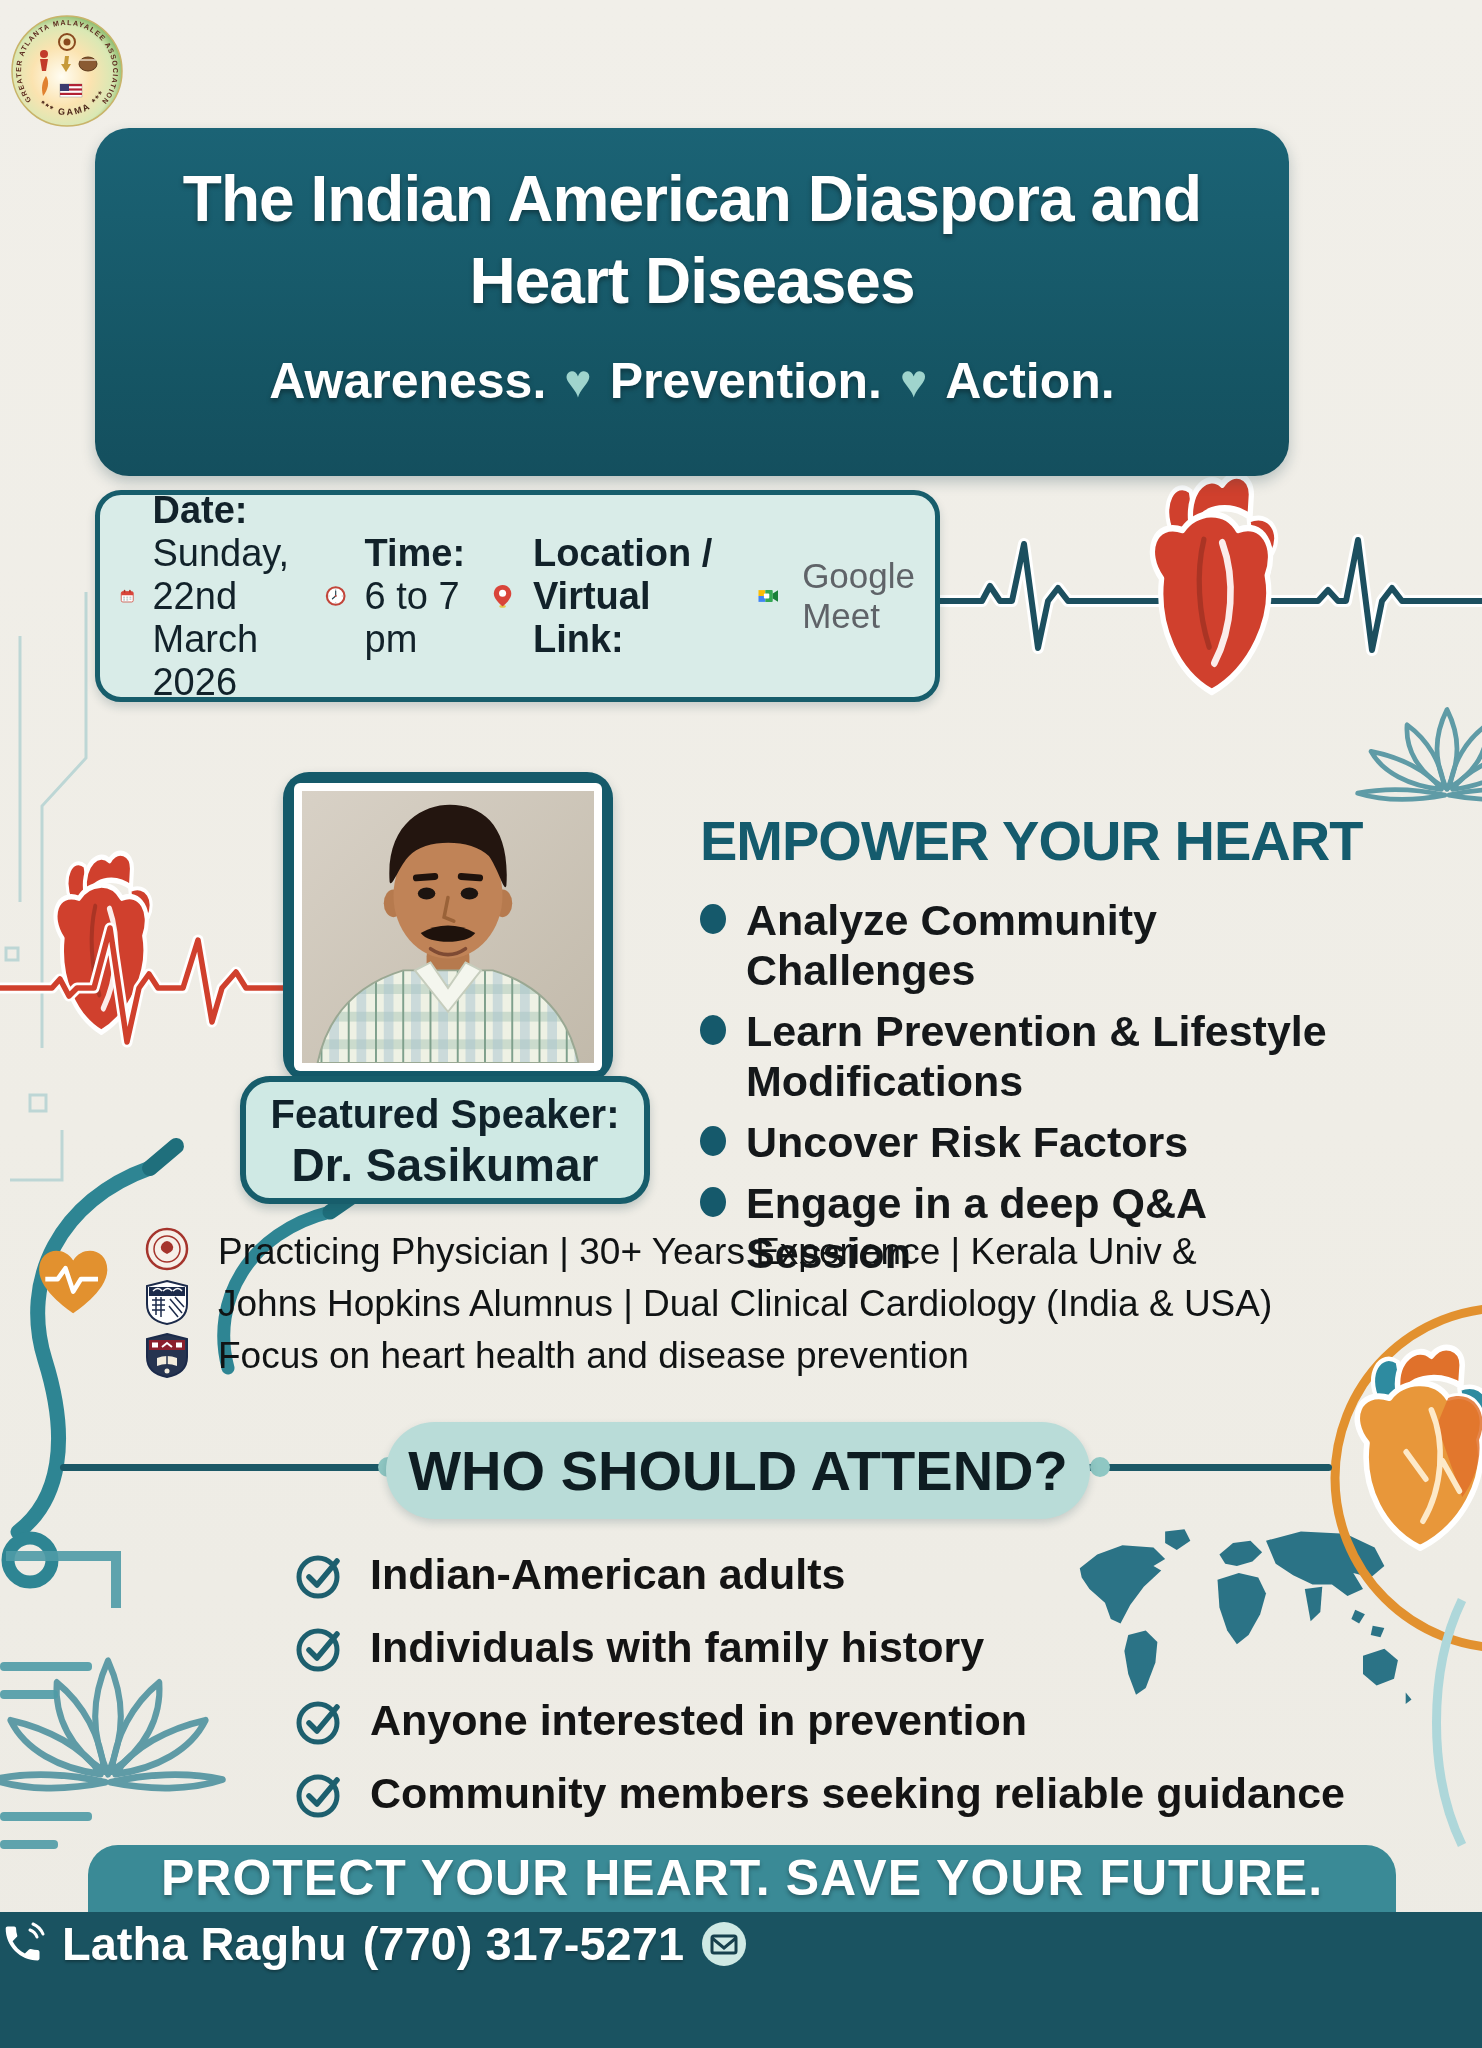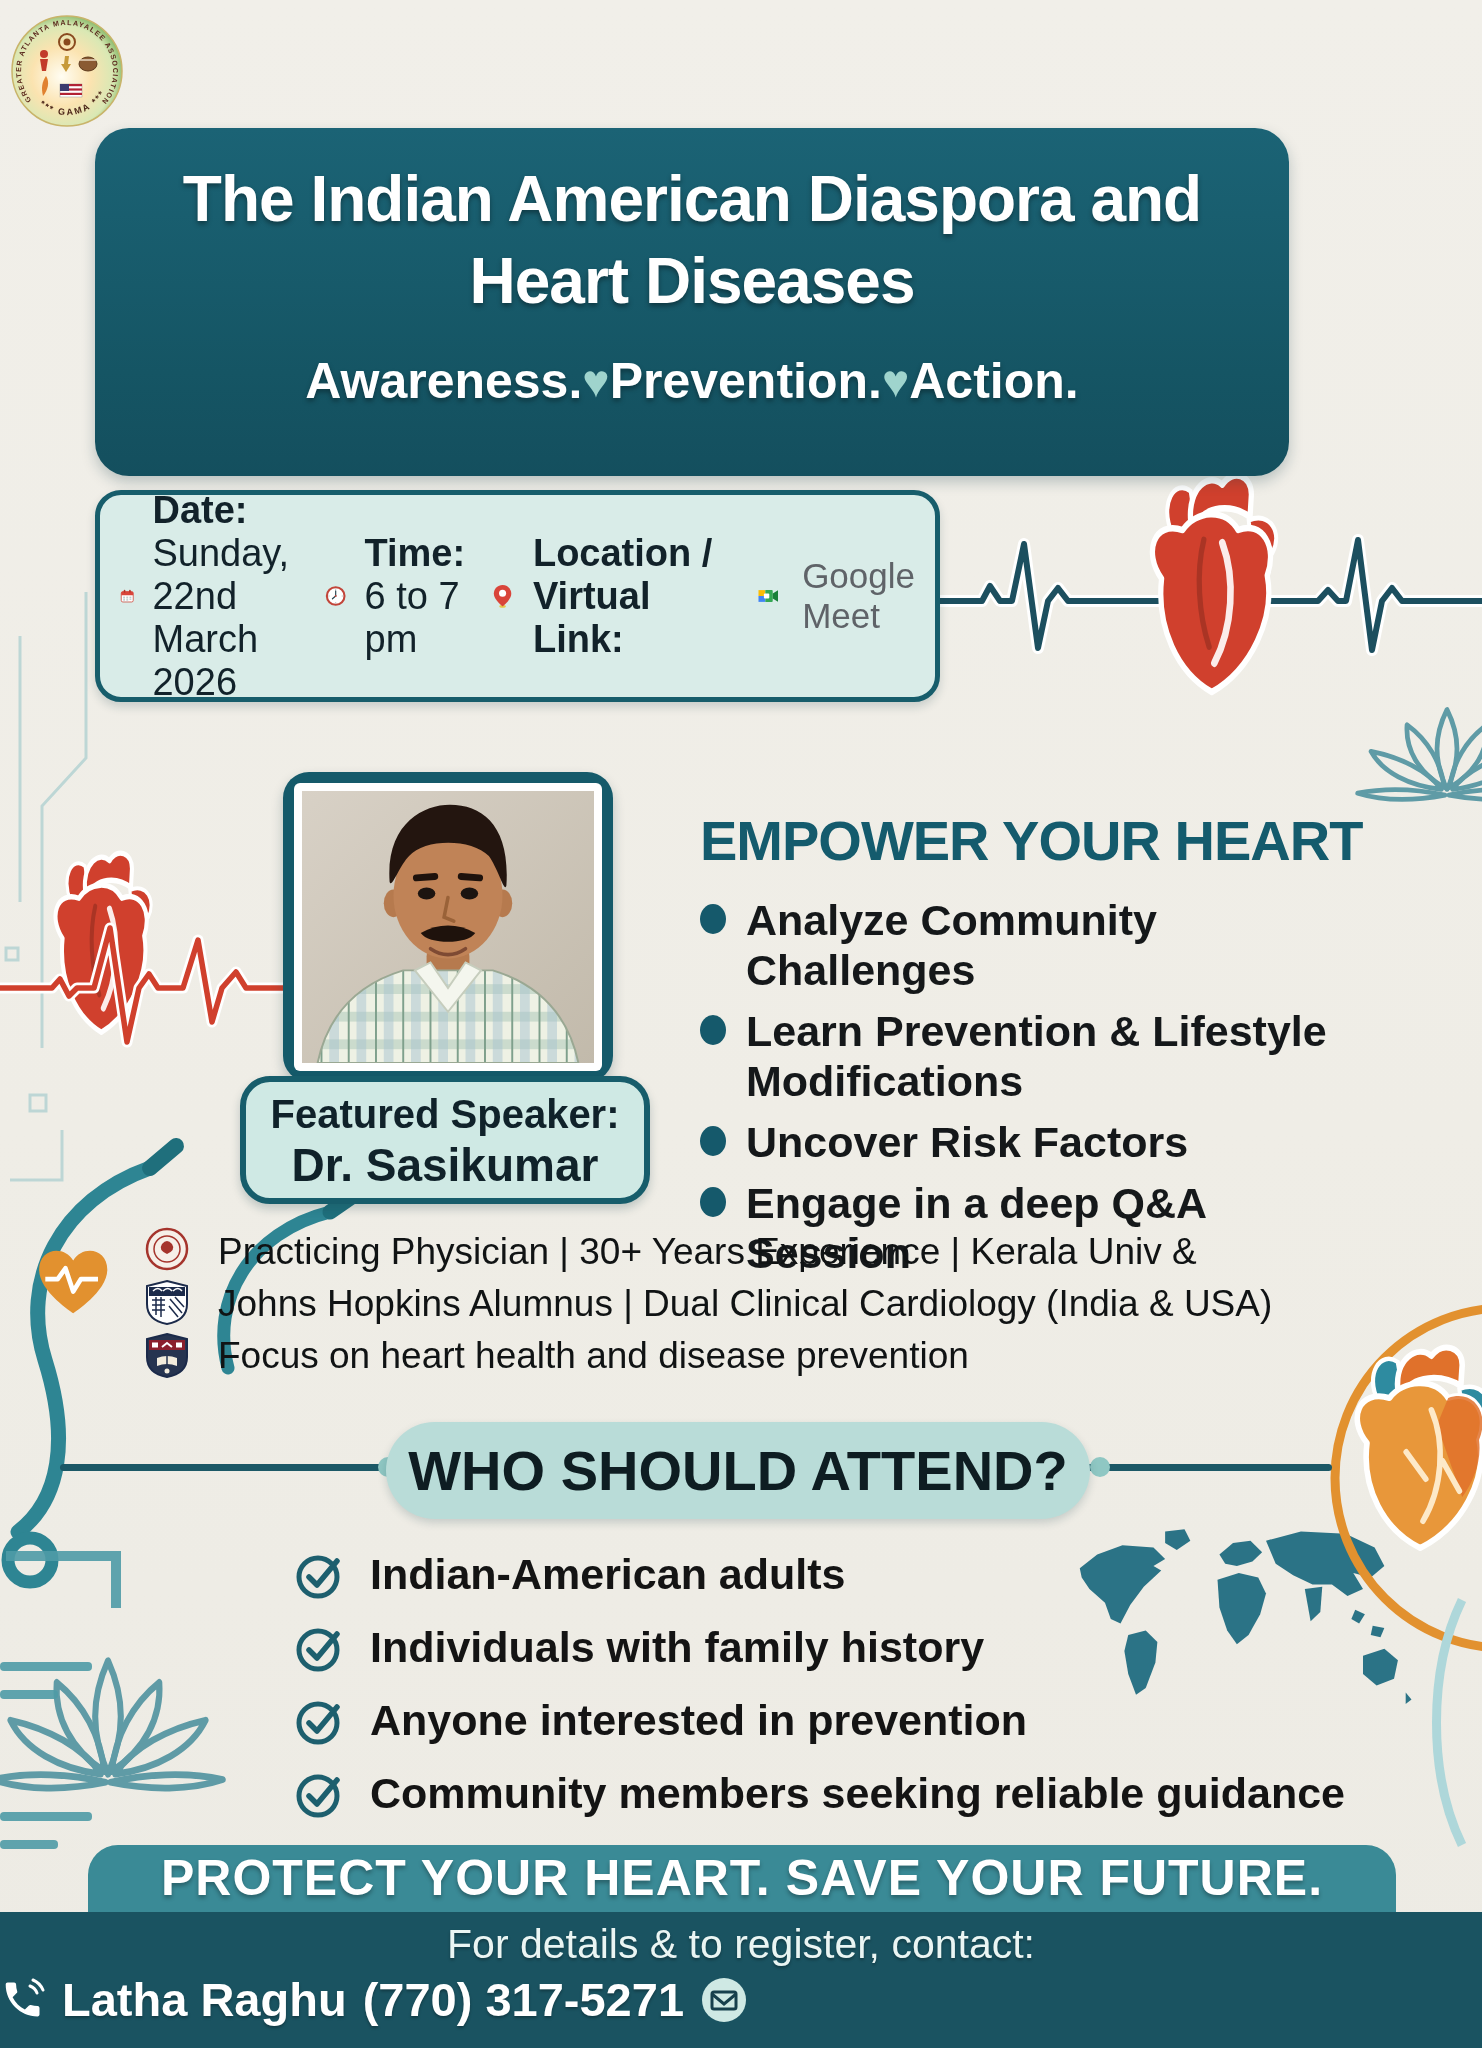--- a/index.html
+++ b/index.html
@@ -9,21 +9,21 @@
   .abs{position:absolute;}
   .deco{position:absolute;inset:0;pointer-events:none;}
 
   
   .header-box{left:95px;top:128px;width:1194px;height:348px;background:linear-gradient(180deg,#1b6375 0%,#155564 70%,#144f5e 100%);
       border-radius:34px;box-shadow:0 6px 14px rgba(20,60,70,.25);display:flex;flex-direction:column;align-items:center;
       padding-top:30px;box-sizing:border-box;}
   .title{color:#fff;font-size:64px;font-weight:bold;letter-spacing:-1px;line-height:82px;
       text-shadow:0 3px 5px rgba(0,0,0,.38);white-space:nowrap;}
   .tagline{margin-top:30px;color:#fff;font-size:50px;font-weight:bold;text-shadow:0 3px 5px rgba(0,0,0,.35);
-      display:flex;align-items:center;}
+      display:flex;align-items:center;gap:18px;}
   .tl-heart{color:#9fd4cd;font-size:46px;line-height:46px;text-shadow:none;}
 
   
   .event-box{left:95px;top:490px;width:845px;height:212px;background:#d9ece8;border:5px solid #175d6b;
       border-radius:26px;box-sizing:border-box;padding:12px 20px;display:flex;flex-direction:row;justify-content:space-between;
       box-shadow:0 5px 10px rgba(20,60,70,.18);}
   .ev-row{display:flex;align-items:center;gap:18px;color:#12222a;font-size:38px;}
   .ev-row b{font-weight:bold;}
   .ev-val{font-weight:normal;}
   .meet-wrap{display:flex;align-items:center;gap:24px;}
@@ -414,21 +414,20 @@
         <circle cx="26" cy="29" r="19" fill="none" stroke="#1d5f6e" stroke-width="5"></circle>
         <path d="M17,29 l8,8 L45,13" fill="none" stroke="#1d5f6e" stroke-width="5.5" stroke-linecap="round" stroke-linejoin="round"></path>
       </svg>
       <span>Community members seeking reliable guidance</span>
     </div>
   </div>
 
   <div class="abs protect">PROTECT YOUR HEART. SAVE YOUR FUTURE.</div>
 
   <div class="abs footer">
-    <div class="f-line1">For details &amp; to register, contact:</div>
     <div class="f-line2">
       <svg width="46" height="46" viewBox="0 0 46 46">
         <path d="M12.6,20.3 c2.7,5.3 7,9.6 12.3,12.3 l4.1-4.1 c0.5-0.5 1.3-0.7 1.9-0.5 c2.1,0.7 4.4,1.1 6.7,1.1 c1,0 1.9,0.8 1.9,1.9 v6.5 c0,1 -0.8,1.9 -1.9,1.9 c-17.6,0 -31.9,-14.3 -31.9,-31.9 c0,-1 0.8,-1.9 1.9,-1.9 h6.6 c1,0 1.9,0.8 1.9,1.9 c0,2.3 0.4,4.6 1.1,6.7 c0.2,0.7 0.1,1.4 -0.5,1.9 Z" fill="#fff"></path>
         <path d="M30,9 a12,12 0 0 1 7,7 M33,3 a19,19 0 0 1 10,10" stroke="#fff" stroke-width="3" fill="none" stroke-linecap="round"></path>
       </svg>
       <span>Latha Raghu</span>
       <span>(770) 317-5271</span>
       <svg width="48" height="48" viewBox="0 0 48 48">
         <circle cx="24" cy="24" r="22" fill="#cfe9e4"></circle>
         <rect x="12" y="16" width="24" height="17" rx="2" fill="none" stroke="#17404d" stroke-width="3"></rect>

